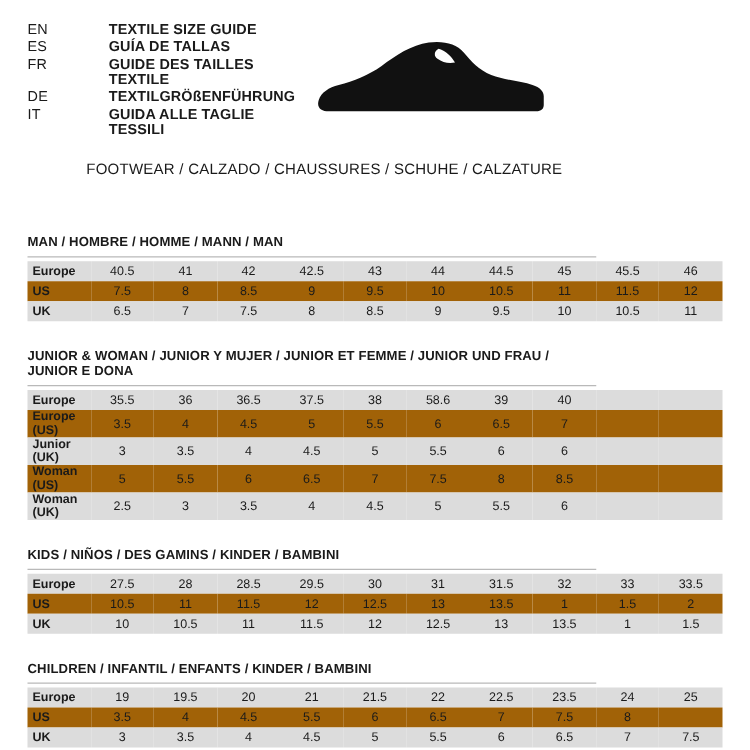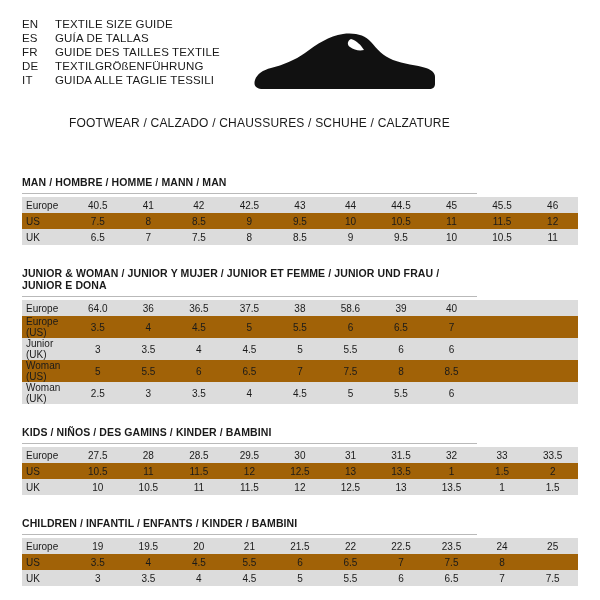--- a/index.html
+++ b/index.html
@@ -39,23 +39,24 @@
     font-size: 11.5px;
     letter-spacing: 0.2px;
   }
   .lang-code {
     width: 33px;
     flex: 0 0 33px;
     font-weight: 400;
     color: #1a1a1a;
   }
   .lang-title {
-    font-weight: 400;
+    font-weight: 700;
     color: #1a1a1a;
     letter-spacing: 0.15px;
+    margin-left: 32px;
   }
 
   .shoe-art {
     margin-top: 14px;
     margin-right: 40px;
   }
 
   .section-title {
     margin-top: 18px;
     font-size: 12px;
@@ -95,21 +96,21 @@
   td.label {
     text-align: left;
     padding-left: 4px;
   }
   tr.shaded td {
     background: #dcdcdc;
   }
   tr.plain td {
     background: #a16207;
   }
-  .col-label { width: 78px; }
+  .col-label { width: 78px; font-weight: bold; }
   .col-val { width: 53px; }
   .spacer-row td { height: 3px; }
 </style>
 </head>
 <body>
 
 <div class="page">
 
   <div class="header">
     <div class="lang-block">
@@ -197,21 +198,21 @@
 
   <div class="table-block">
     <div class="tbl-title">JUNIOR &amp; WOMAN / JUNIOR Y MUJER / JUNIOR ET FEMME / JUNIOR UND FRAU / JUNIOR E DONA</div>
     <table>
       <tbody>
           <tr class="spacer-row">
             <td colspan="11"></td>
           </tr>
       <tr class="shaded">
         <td class="label col-label">Europe</td>
-        <td class="col-val">64.0</td>
+        <td class="col-val">35.5</td>
         <td class="col-val">36</td>
         <td class="col-val">36.5</td>
         <td class="col-val">37.5</td>
         <td class="col-val">38</td>
         <td class="col-val">58.6</td>
         <td class="col-val">39</td>
         <td class="col-val">40</td>
         <td class="col-val"></td>
         <td class="col-val"></td>
       </tr>

